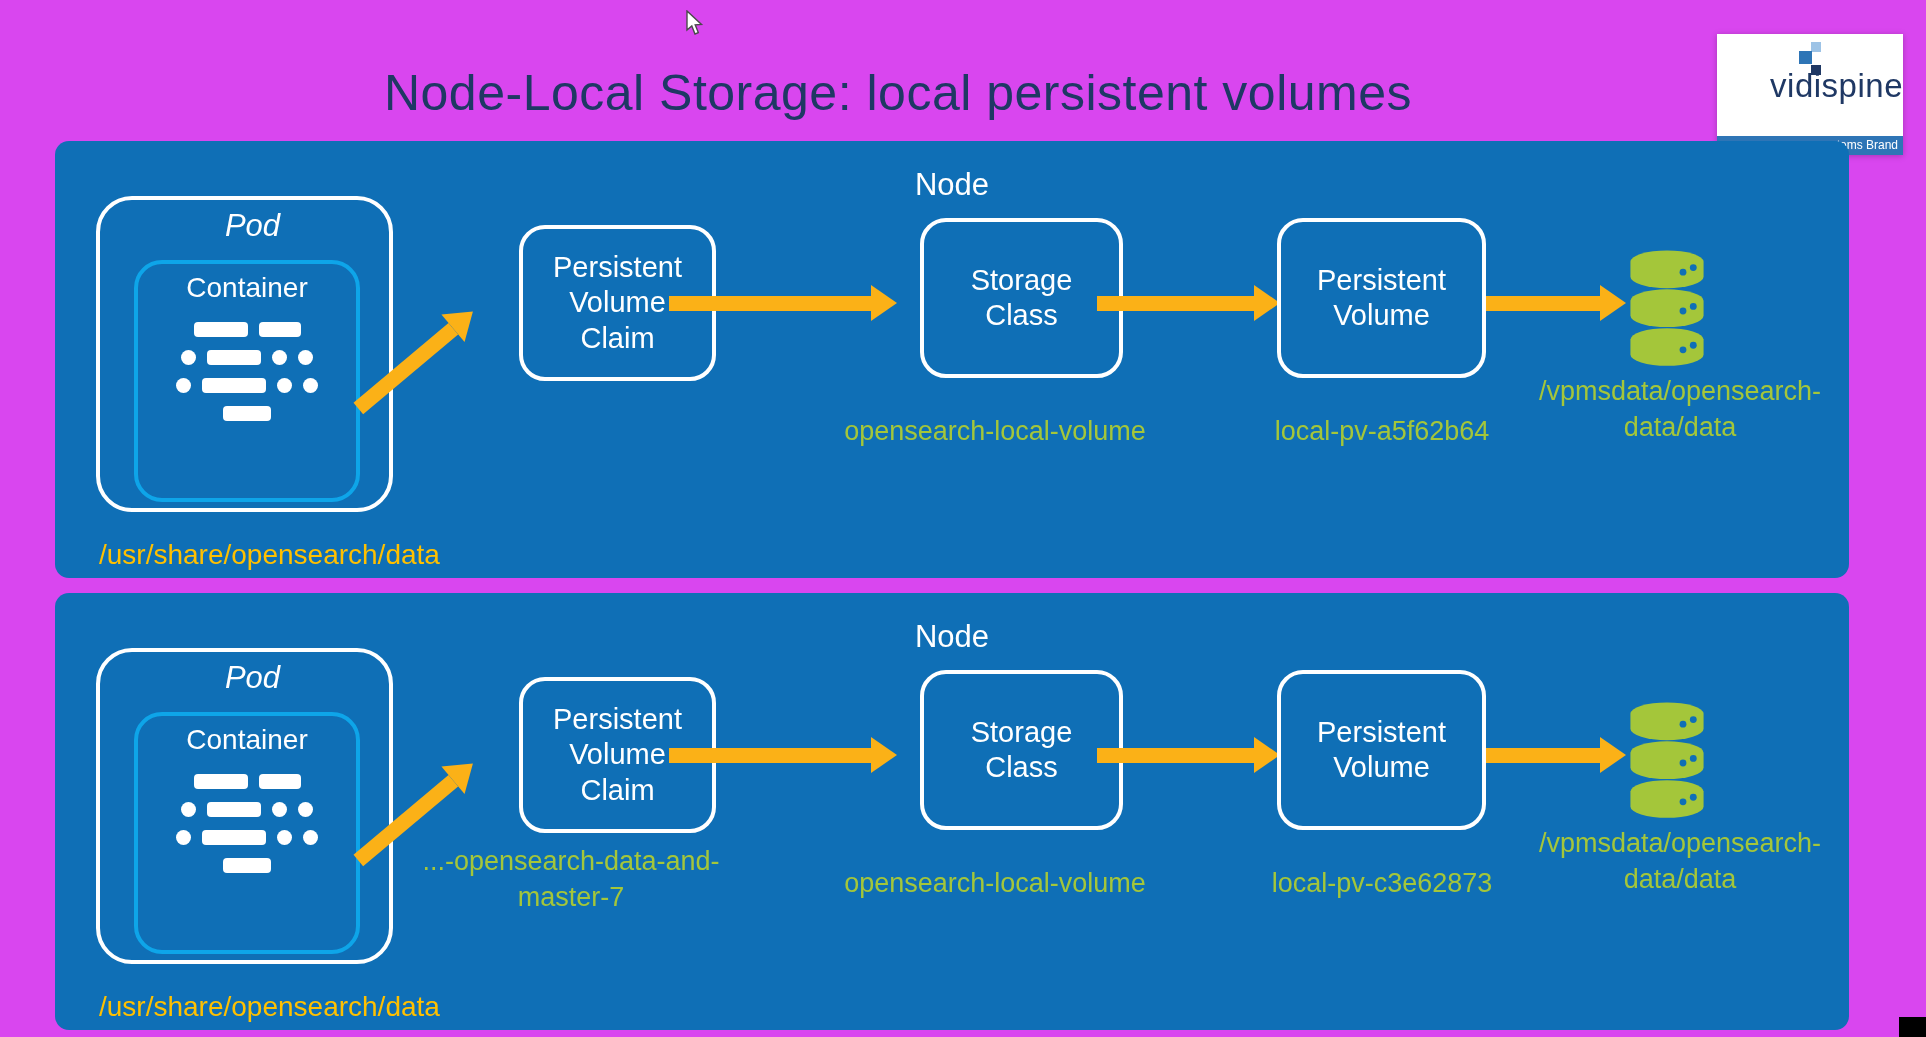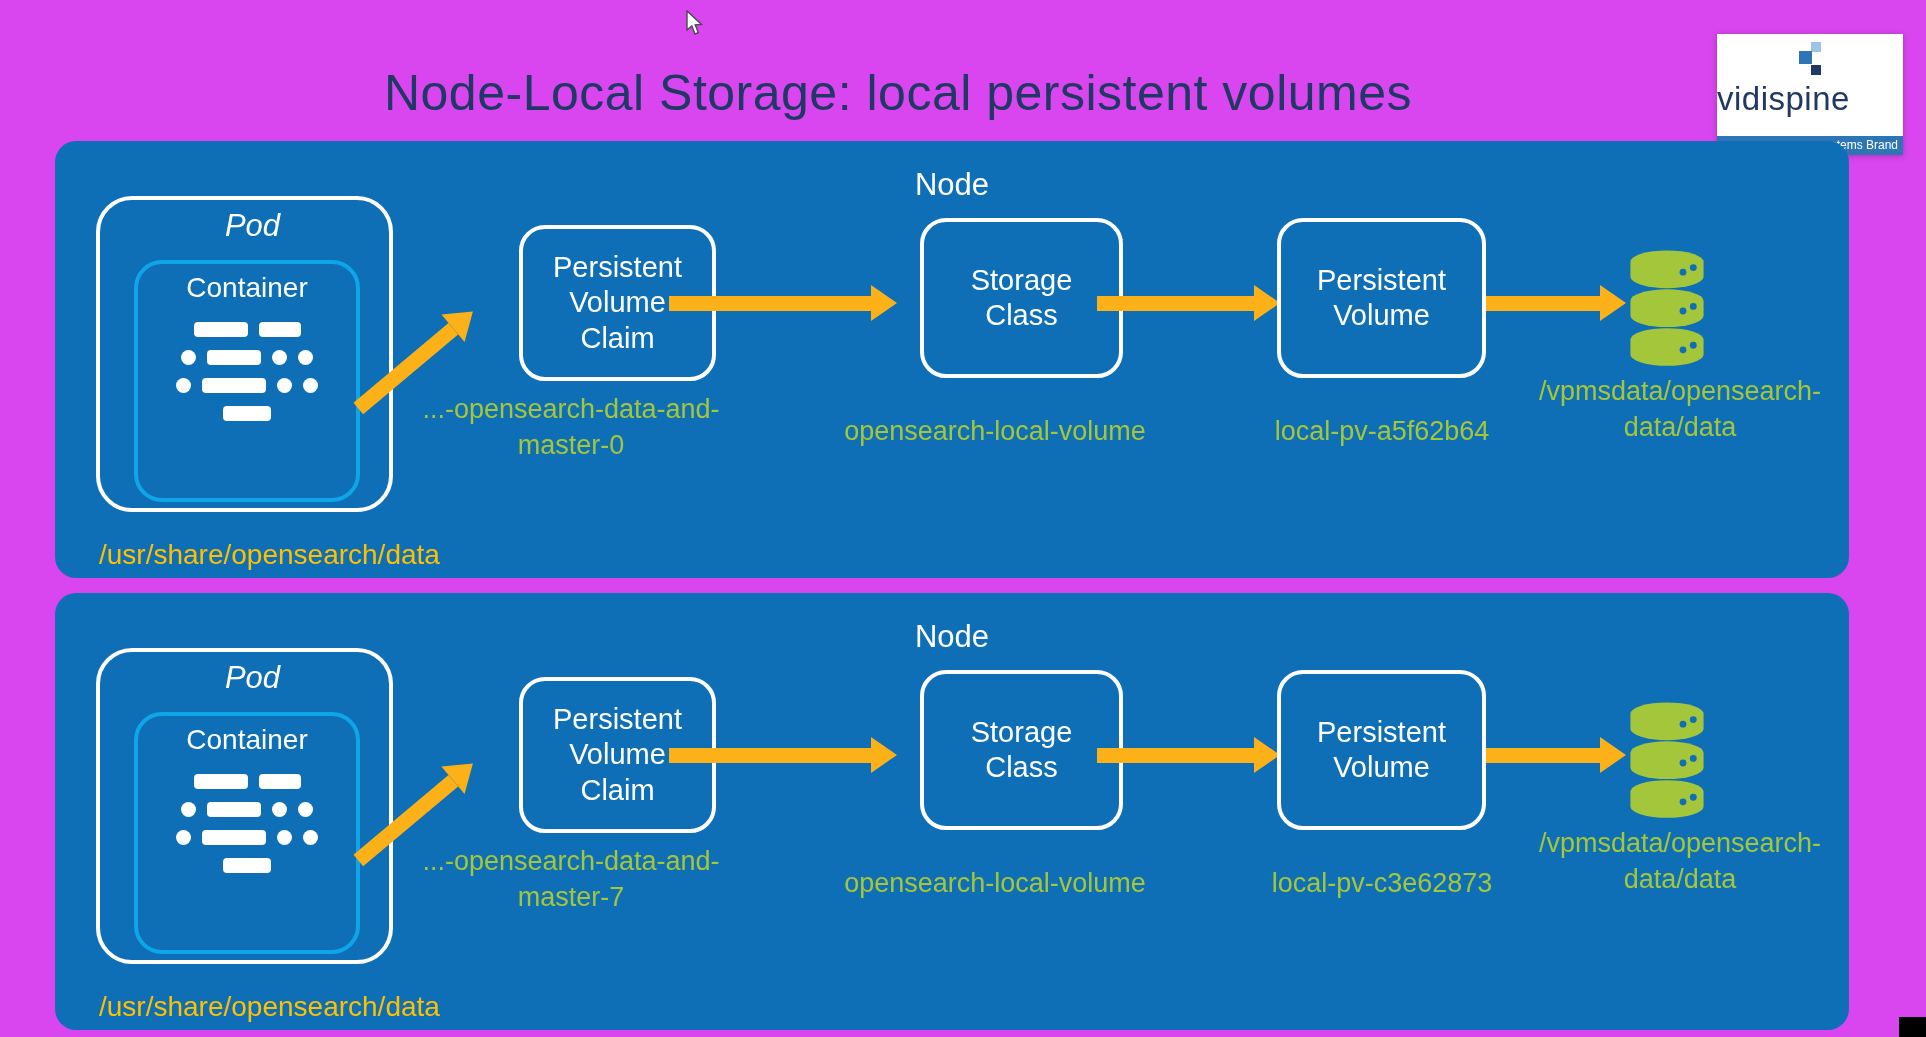--- a/index.html
+++ b/index.html
@@ -25,33 +25,33 @@
   .logo-card {
     position:absolute; left:1717px; top:34px; width:186px; height:121px;
     background:#fff; box-shadow:0 1px 6px rgba(0,0,0,0.25);
   }
   .logo-glyph { position:absolute; top:8px; left:50%; transform:translateX(-50%); width:34px; height:36px; }
   .logo-glyph span { position:absolute; display:block; }
   .logo-glyph .g1 { top:0;    left:18px; width:10px; height:10px; background:#9dc3e6; }
   .logo-glyph .g2 { top:9px;  left:6px;  width:13px; height:13px; background:#2e75b6; }
   .logo-glyph .g3 { top:23px; left:18px; width:10px; height:10px; background:#1f3864; }
   .brand-text {
-    position:absolute; top:46px; left:0; right:0; text-align:left;
+    position:absolute; top:33px; left:0; right:0; text-align:right;
     font-size:33px; color:var(--brand-navy, #1f3864); letter-spacing:0.5px; font-weight:400;
   }
   .brand-strip {
     position:absolute; bottom:0; left:0; right:0; height:19px;
     background:var(--strip-blue, #2e75b6); color:#fff; font-size:12px;
     line-height:19px; text-align:right; padding-right:5px;
   }
 
   
   .node {
     position:absolute; left:55px; width:1794px; height:437px;
-    background:var(--node-bg, #0f6fb6); border-radius:21px;
+    background:var(--node-bg, #0f6fb6); border-radius:14px;
   }
   .node-1 { top:141px; }
   .node-2 { top:593px; }
   .node-label {
     position:absolute; top:26px; left:0; right:0; text-align:center;
     color:#fff; font-size:31px;
   }
 
   
   .pod {
@@ -216,21 +216,20 @@
             <circle class="pip" cx="58" cy="18" r="3"></circle>
         </g>
         <g transform="translate(0,68)">
           <path class="disk" d="M3,13 a32,10 0 0,1 64,0 v13 a32,10 0 0,1 -64,0 z"></path>
           <circle class="pip" cx="49" cy="22" r="3"></circle>
             <circle class="pip" cx="58" cy="18" r="3"></circle>
         </g>
       </svg>
     </div>
 
-    <div class="gname pvc-name">...-opensearch-data-and-master-0</div>
     <div class="gname sc-name">opensearch-local-volume</div>
     <div class="gname pv-name">local-pv-a5f62b64</div>
     <div class="gname pv-path">/vpmsdata/opensearch-data/data</div>
     <div class="mount-path">/usr/share/opensearch/data</div>
   </section>
 
   <section class="node node-2">
     <div class="node-label">Node</div>
 
     <div class="pod">

